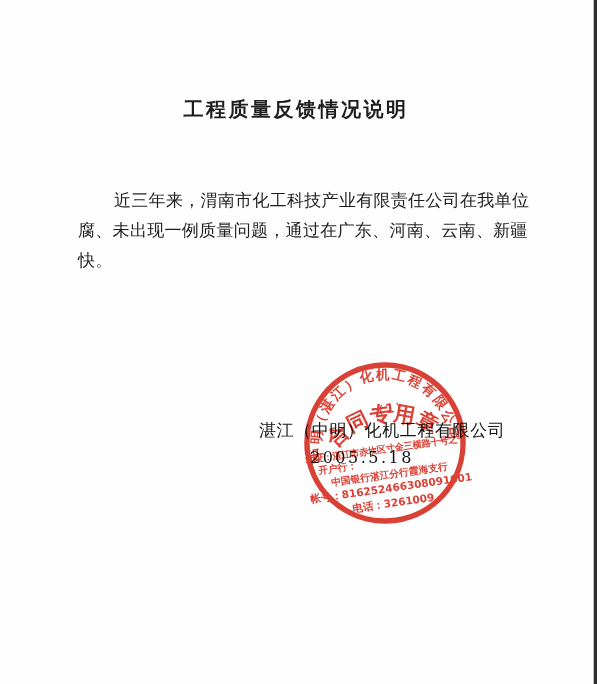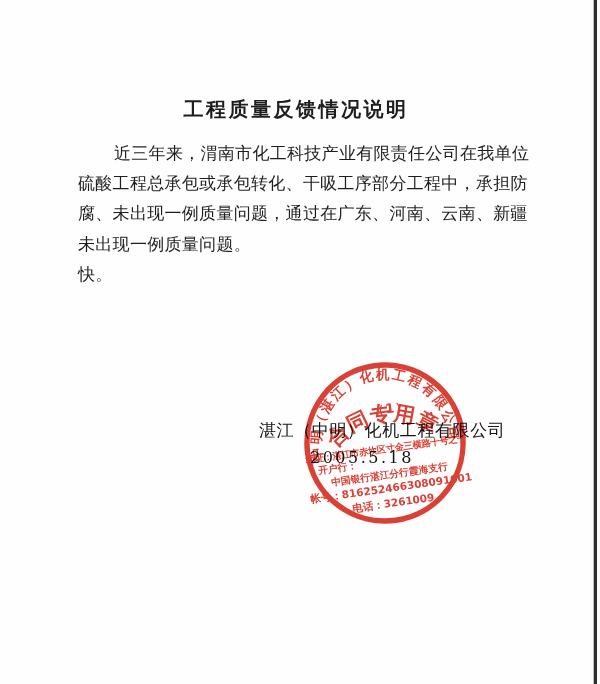--- a/index.html
+++ b/index.html
@@ -17,21 +17,21 @@
     color:var(--text-ink);
     margin-top:8px;
   }
   .doc-body {
     position:absolute; left:78px; top:138px; width:460px;
     font-size:17px; color:var(--text-ink);
   }
   .doc-body .line {
     line-height:30.2px; white-space:nowrap; letter-spacing:0.3px;
   }
-  .doc-body .line.indent { padding-left:36px; }
+  .doc-body .line.indent { padding-left:36px;margin-top:47px; }
   .signature-company {
     position:absolute; left:259px; top:419px;
     font-size:17px; letter-spacing:0.6px; color:#151515;
     white-space:nowrap; z-index:1;
   }
   .signature-date {
     position:absolute; left:310px; top:448px;
     font-size:16px; letter-spacing:2.5px; color:#151515;
     white-space:nowrap; z-index:1;
   }
@@ -58,23 +58,21 @@
 </style>
 </head>
 <body>
 
 <div class="page">
 
   <div class="doc-title">工程质量反馈情况说明</div>
 
   <div class="doc-body">
     <div class="line indent">近三年来，渭南市化工科技产业有限责任公司在我单位</div>
-    <div class="line">硫酸工程总承包或承包转化、干吸工序部分工程中，承担防</div>
     <div class="line">腐、未出现一例质量问题，通过在广东、河南、云南、新疆</div>
-    <div class="line">未出现一例质量问题。</div>
     <div class="line">快。</div>
   </div>
 
   <div class="signature-company">湛江（中明）化机工程有限公司</div>
 
   <div class="signature-date">2005.5.18</div>
 
   <div class="seal-wrap">
     <svg width="204" height="204" viewBox="0 0 204 204">
       <defs>

